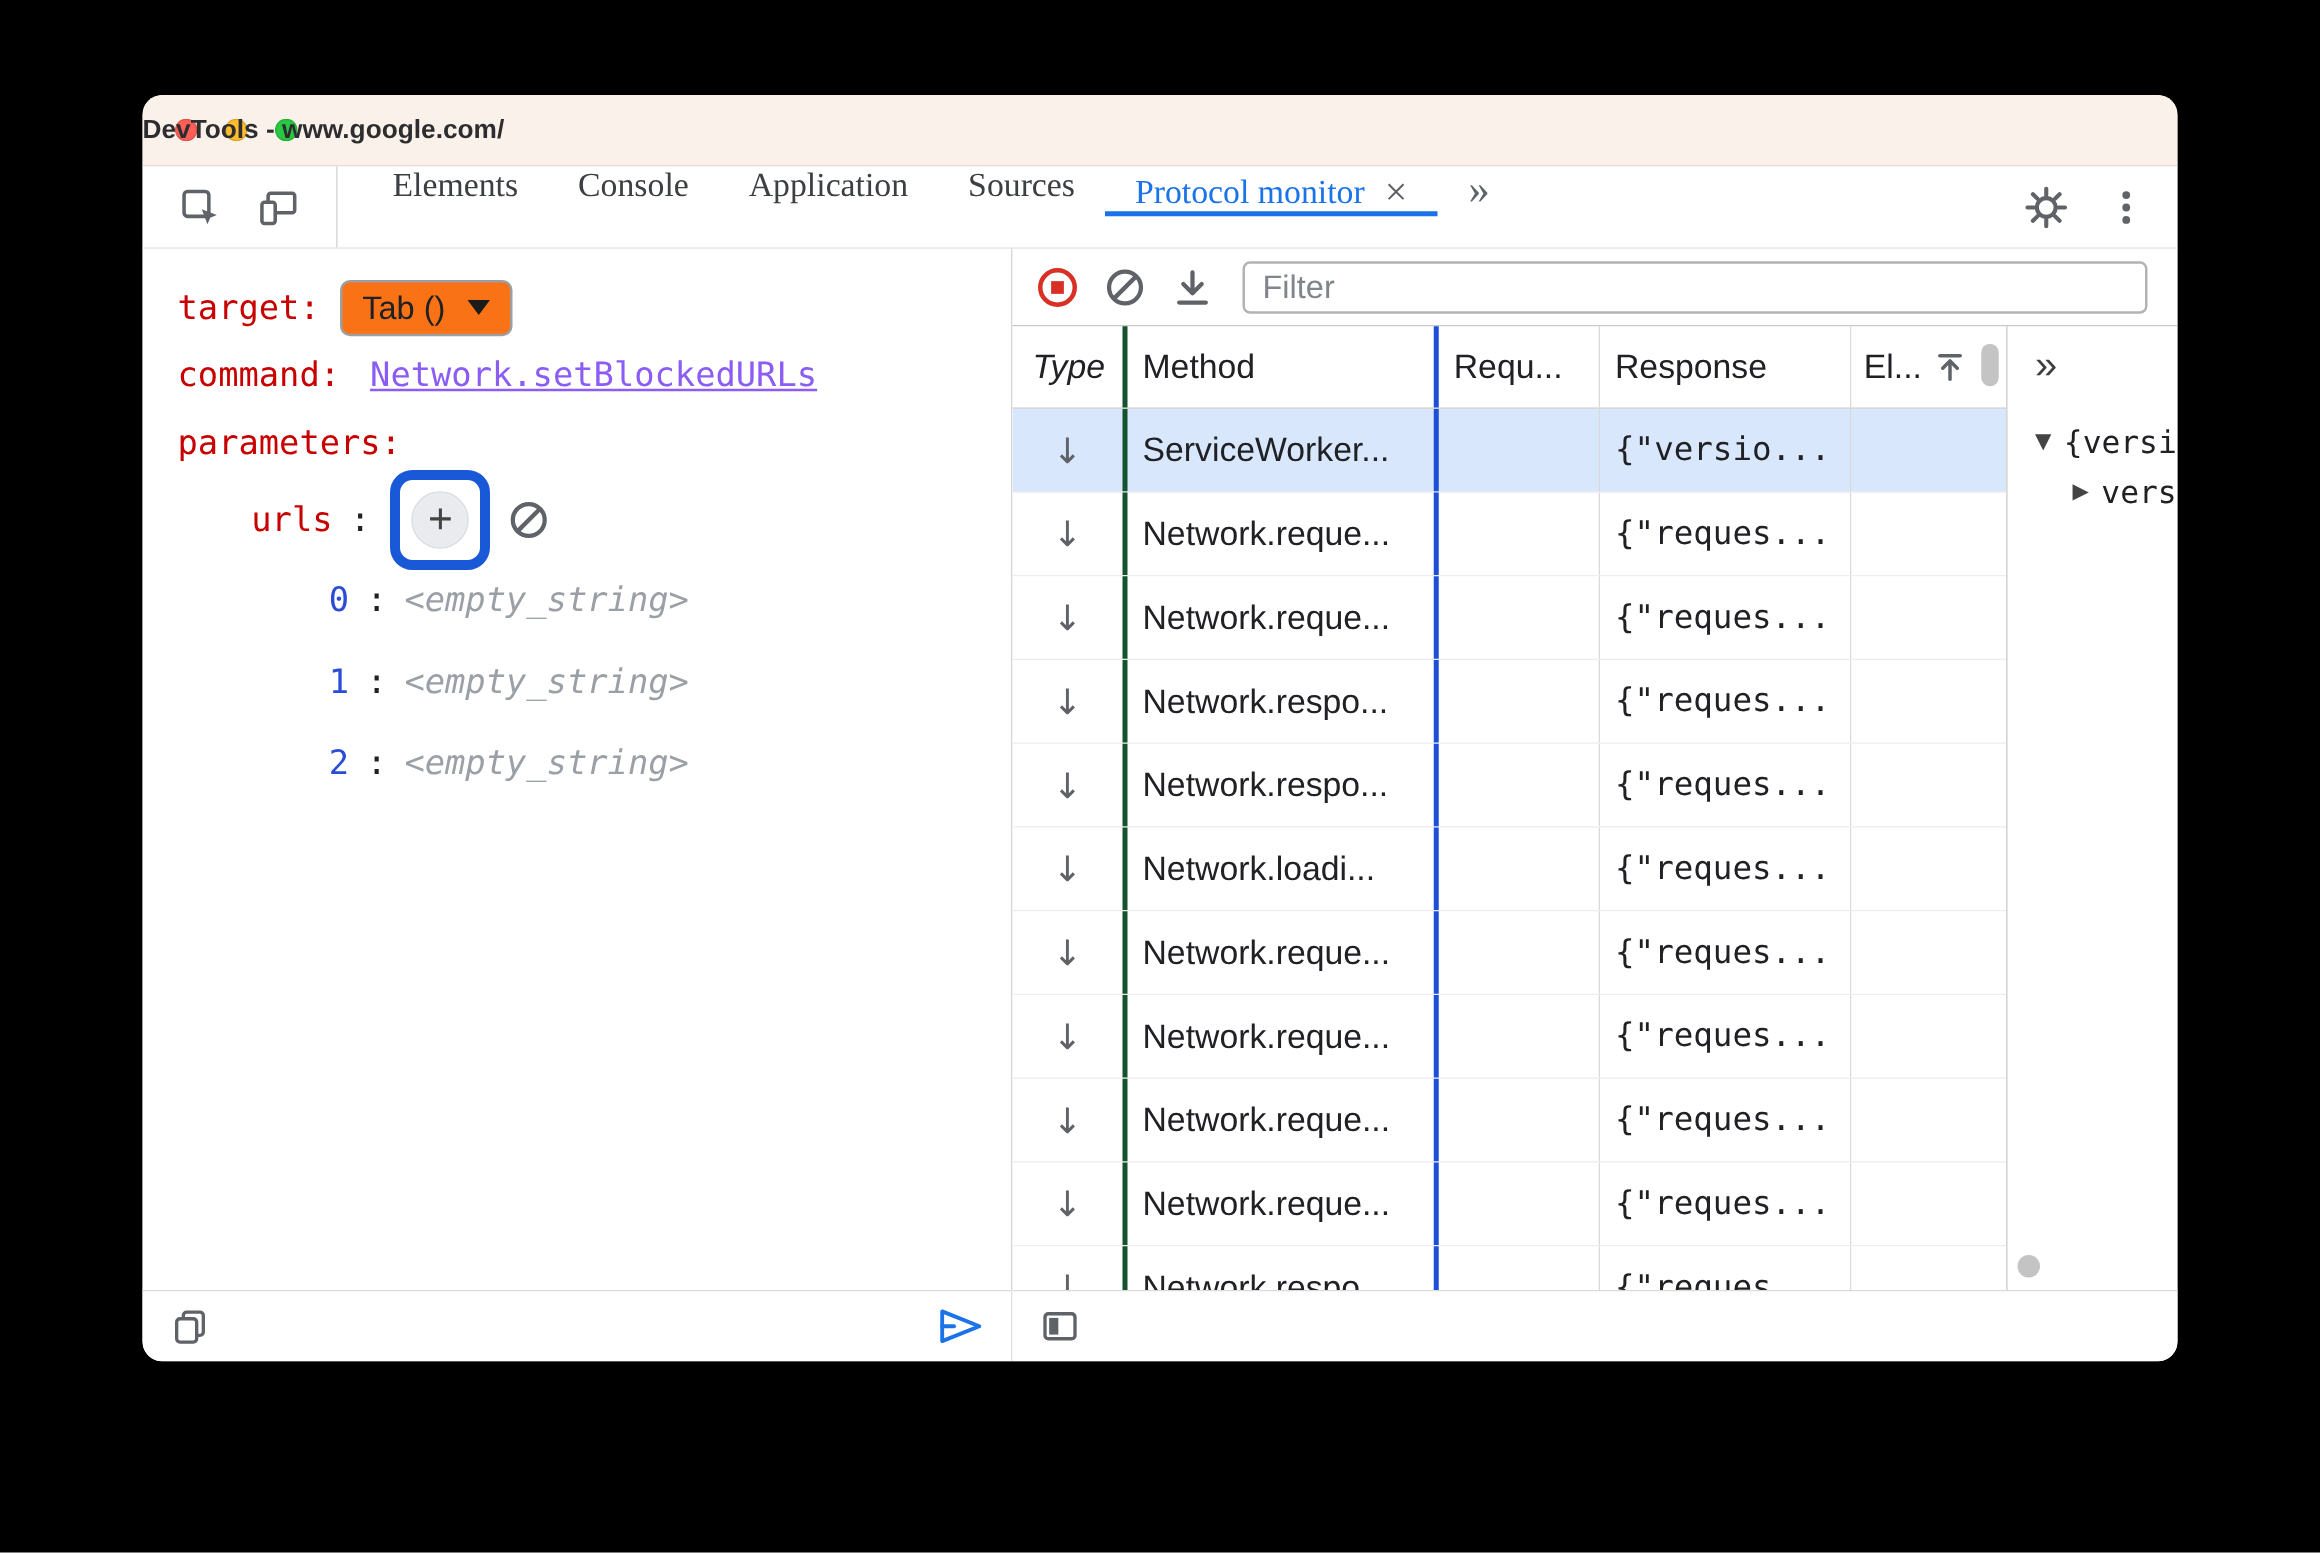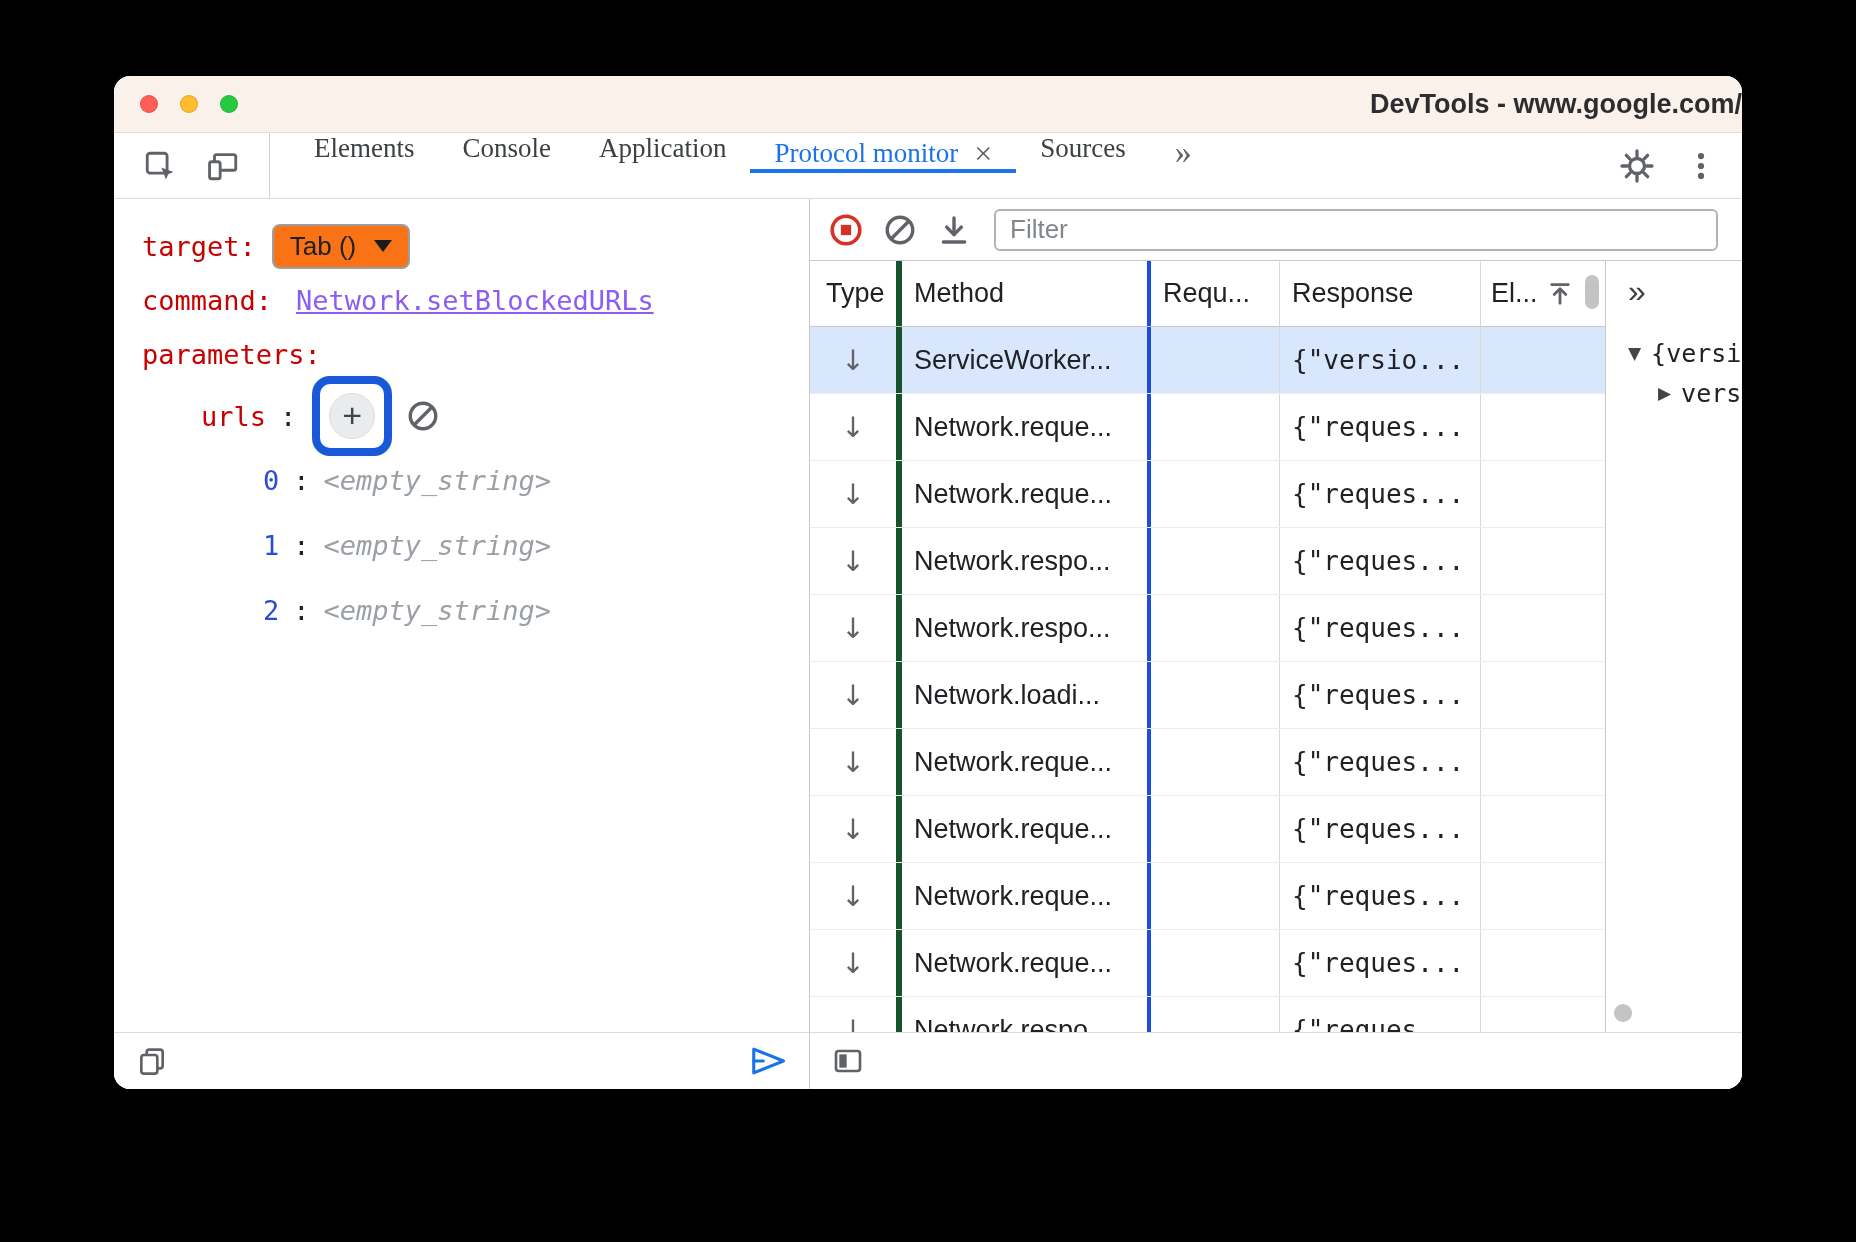--- a/index.html
+++ b/index.html
@@ -23,21 +23,21 @@
     box-shadow:0 40px 110px 20px rgba(0,0,0,.85);
     display:flex;flex-direction:column;
   }
 
   
   .titlebar{height:57px;flex:0 0 auto;background:var(--titlebar_bg,#fbf1eb);
     border-bottom:1px solid #eadbd2;position:relative;display:flex;align-items:center;}
   .traffic{position:absolute;left:26px;top:0;bottom:0;display:flex;align-items:center;gap:22px;}
   .light{width:18px;height:18px;border-radius:50%;border:1px solid rgba(0,0,0,.12);}
   .light.red{background:#ff5f57;} .light.yellow{background:#febc2e;} .light.green{background:#28c840;}
-  .win-title{position:absolute;left:0;right:0;text-align:right;font-weight:bold;font-size:27px;color:#2d2d2f;pointer-events:none;}
+  .win-title{position:absolute;left:0;right:0;text-align:left;font-weight:bold;font-size:21px;color:#2d2d2f;pointer-events:none;}
 
   
   .tabbar{height:66px;flex:0 0 auto;background:#fff;border-bottom:1px solid #dadce0;
     display:flex;align-items:stretch;}
   .tool-icons{width:156px;flex:0 0 auto;display:flex;align-items:center;justify-content:space-evenly;border-right:1px solid #d0d0d0;}
   .icon-btn{display:flex;align-items:center;justify-content:center;color:var(--icon,#5f6368);cursor:pointer;}
   .tabs{display:flex;align-items:flex-start;margin-left:20px;font-family:Liberation Serif, serif;}
   .tab{display:flex;align-items:center;padding:0 24px;font-size:27px;color:#3c4043;cursor:pointer;white-space:nowrap;}
   .tab.active{color:var(--accent,#1a73e8);border-bottom:4px solid var(--accent,#1a73e8);padding-top:4px;}
   .tab .close{margin-left:16px;font-size:32px;color:var(--icon,#5f6368);line-height:1;}
@@ -84,21 +84,21 @@
   .monitor-toolbar .icon-btn{width:44px;height:44px;}
   .record{color:var(--record_red,#d93025);}
   .filter{flex:1;height:42px;margin:0 10px 0 8px;border:2px solid #b3b3b3;border-radius:6px;
     font-size:26px;padding:0 14px;color:#202124;font-family:"Liberation Sans",sans-serif;outline:none;}
   .filter::placeholder{color:#80868b;}
 
   .monitor-body{flex:1;display:flex;min-height:0;position:relative;}
   .table-area{flex:1;display:flex;flex-direction:column;min-width:0;}
   .thead{height:66px;flex:0 0 auto;display:flex;align-items:stretch;border-bottom:1px solid #c9c9c9;font-size:27px;color:#202124;}
   .cell{display:flex;align-items:center;overflow:hidden;white-space:nowrap;height:100%;}
-  .c-type{width:92px;flex:0 0 auto;justify-content:center;border-right:6px solid #14532d;}
+  .c-type{width:92px;flex:0 0 auto;justify-content:center;border-right:4px solid #14532d;font-style:italic;}
   .thead .c-type{justify-content:flex-start;padding-left:16px;}
   .c-method{width:249px;flex:0 0 auto;padding-left:12px;border-right:4px solid #1d4ed8;}
   .c-req{width:129px;flex:0 0 auto;padding-left:12px;border-right:1px solid #d9d9d9;}
   .c-resp{width:201px;flex:0 0 auto;padding-left:12px;border-right:1px solid #d9d9d9;}
   .c-el{flex:1;padding-left:10px;gap:8px;}
   .rows-viewport{flex:1;overflow:hidden;}
   .row{height:67px;display:flex;align-items:stretch;border-bottom:1px solid #ededed;font-size:27px;color:#202124;cursor:pointer;}
   .row.selected{background:var(--selection,#d9e7fd);}
   .row .arrow{font-family:"DejaVu Sans",sans-serif;font-size:28px;color:var(--icon,#5f6368);}
   .row .c-resp{font-family:"DejaVu Sans Mono",monospace;font-size:26px;}
@@ -147,27 +147,27 @@
     <div class="tabs">
       <div class="tab">
           <span>Elements</span>
         </div>
       <div class="tab">
           <span>Console</span>
         </div>
       <div class="tab">
           <span>Application</span>
         </div>
+      <div class="tab">
+          <span>Sources</span>
+        </div>
       <div class="tab active">
         <span>Protocol monitor</span>
         <span class="close">×</span>
       </div>
-      <div class="tab">
-          <span>Sources</span>
-        </div>
       <div class="tab-sep"></div>
       <div class="more-tabs">
         <span>»</span>
       </div>
     </div>
     <div class="right-icons">
       <span class="icon-btn">
         <svg width="36" height="36" viewBox="0 0 24 24" fill="none" stroke="currentColor" stroke-width="2.2" stroke-linecap="round">
           <circle cx="12" cy="12" r="5"></circle>
           <path d="M18.5 12 H22 M16.6 16.6 L19.1 19.1 M12 18.5 V22 M7.4 16.6 L4.9 19.1 M5.5 12 H2 M7.4 7.4 L4.9 4.9 M12 5.5 V2 M16.6 7.4 L19.1 4.9"></path>

